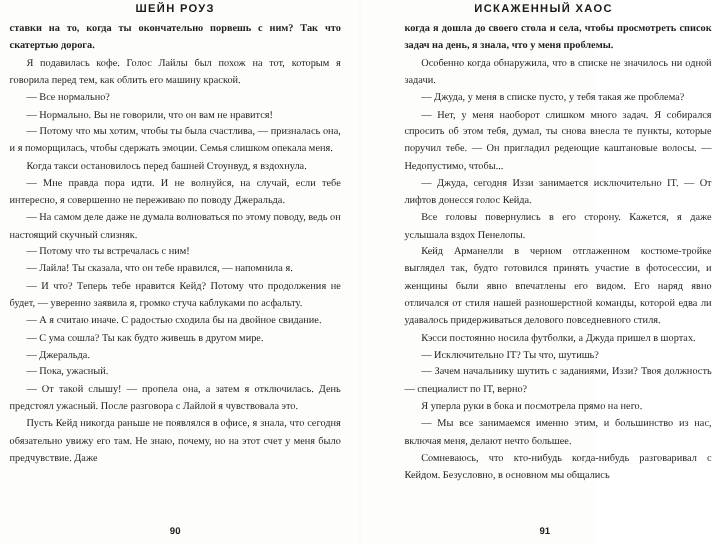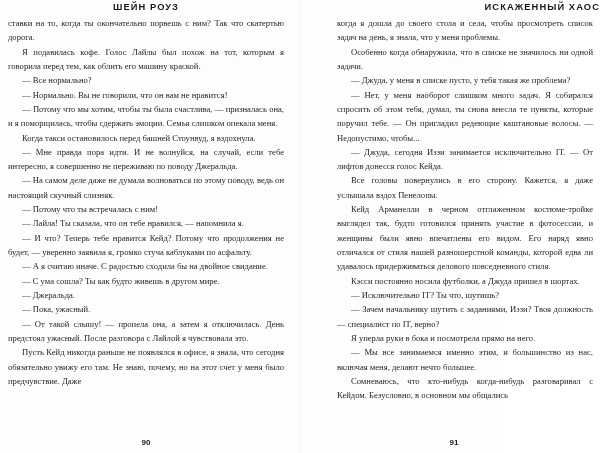--- a/index.html
+++ b/index.html
@@ -35,21 +35,21 @@
     left: 0;
     right: 0;
     text-align: center;
     font-family: "Liberation Sans", "DejaVu Sans", sans-serif;
     font-weight: bold;
     font-size: 9.3px;
     letter-spacing: 1.1px;
     color: #191919;
   }
   .page-left .running-head  { padding-right: 8px; }
-  .page-right .running-head { padding-left: 6px; text-align: right; }
+  .page-right .running-head { padding-left: 6px; }
 
   .column {
     position: absolute;
     top: 16px;
     font-size: 8.6px;
     line-height: 14.32px;
     text-align: justify;
     text-justify: inter-word;
     color: #1e1e1e;
     -webkit-font-smoothing: antialiased;
@@ -57,20 +57,21 @@
   .page-left .column  { left: 8px;  width: 276px; }
   .page-right .column { left: 37px; width: 256px; }
 
   .column p {
     margin: 0;
     text-indent: 14px;
     hyphens: manual;
   }
   .column p.cont {
     text-indent: 0;
+    font-weight: bold;
   }
   .column p.dlg {
     text-indent: 14px;
   }
 
   .folio {
     position: absolute;
     bottom: 6px;
     left: 0;
     right: 0;

